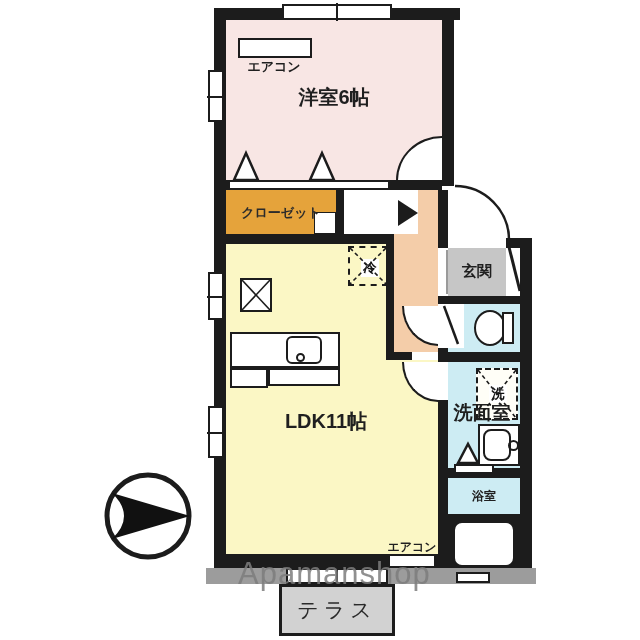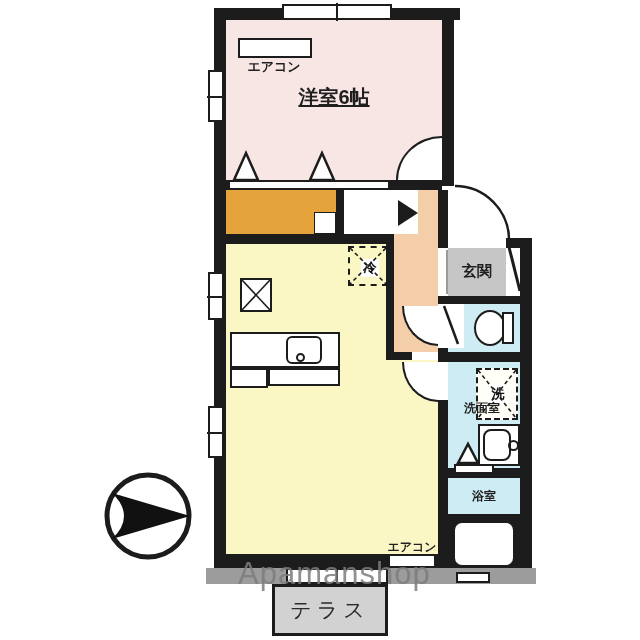--- a/index.html
+++ b/index.html
@@ -111,27 +111,29 @@
 
   <div class="fix" style="left:478px;top:424px;width:42px;height:42px;background:#fff;border:2px solid var(--wall);">
     <div class="abs" style="left:3px;top:3px;width:24px;height:28px;border:2px solid var(--wall);border-radius:8px;"></div>
     <div class="abs" style="left:28px;top:14px;width:7px;height:7px;border:2px solid var(--wall);border-radius:50%;"></div>
   </div>
 
   <div class="fix" style="left:454px;top:464px;width:40px;height:10px;background:#fff;border:2px solid var(--wall);z-index:6;"></div>
 
   <div class="fix" style="left:452px;top:520px;width:64px;height:48px;background:#fff;border:3px solid var(--wall);border-radius:10px;"></div>
 
-  <div class="lbl" style="left:226px;top:84px;width:216px;font-size:20px;font-weight:600;text-decoration:underline;">洋室6帖</div>
+  <div class="lbl" style="left:226px;top:84px;width:216px;font-size:20px;font-weight:600;">洋室6帖</div>
+  <div class="lbl" style="left:226px;top:204px;width:110px;font-size:13px;font-weight:600;color:#2b2b2b;">クローゼット</div>
   <div class="lbl" style="left:448px;top:262px;width:58px;font-size:15px;font-weight:600;">玄関</div>
-  <div class="lbl" style="left:444px;top:400px;width:76px;font-size:12px;font-weight:600;z-index:5;">洗面室</div>
+  <div class="lbl" style="left:266px;top:408px;width:120px;font-size:20px;font-weight:600;">LDK11帖</div>
+  <div class="lbl" style="left:444px;top:400px;width:76px;font-size:19px;font-weight:600;z-index:5;">洗面室</div>
   <div class="lbl" style="left:448px;top:488px;width:72px;font-size:12px;font-weight:600;">浴室</div>
 
   <div class="shadow" style="left:206px;top:568px;width:330px;height:16px;"></div>
-  <div class="terrace" style="left:272px;top:584px;width:116px;height:52px;justify-content:center;">
+  <div class="terrace" style="left:279px;top:584px;width:116px;height:52px;justify-content:center;">
     <span>テラス</span>
   </div>
   <div class="wm" style="left:238px;top:556px;text-align:right;">Apamanshop</div>
 
   <svg class="svgov" width="640" height="640" viewBox="0 0 640 640">
 
     <path d="M455,186 A54,54 0 0 1 509,240" fill="none" stroke="#1c1c1c" stroke-width="2.5"></path>
     <line x1="508" y1="243" x2="520" y2="291" stroke="#1c1c1c" stroke-width="3"></line>
 
     <line x1="444" y1="306" x2="458" y2="344" stroke="#1c1c1c" stroke-width="2.5"></line>

